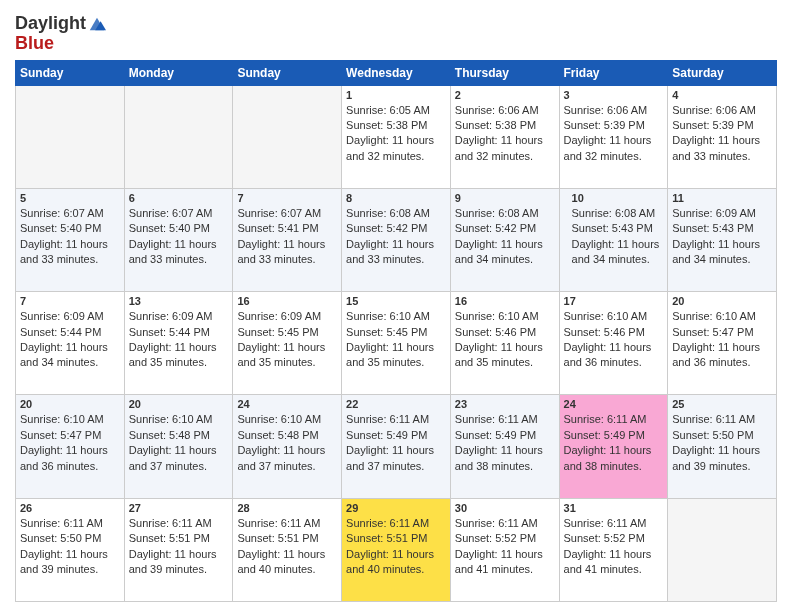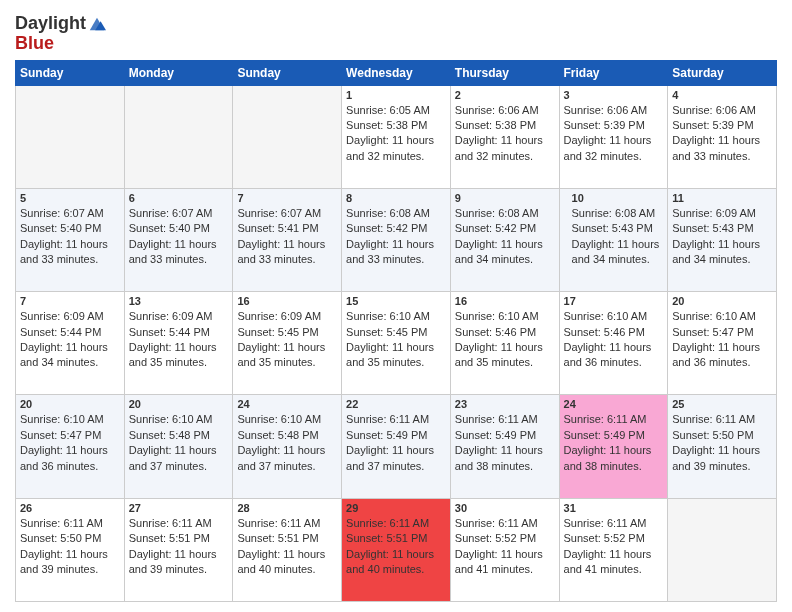--- a/index.html
+++ b/index.html
@@ -338,21 +338,21 @@
 Daylight: 11 hours
 and 39 minutes.</div>
           </td>
           <td style="background: rgb(255, 255, 255);">
             <span class="day-number">28</span>
             <div class="day-info" style="white-space: pre-line;">Sunrise: 6:11 AM
 Sunset: 5:51 PM
 Daylight: 11 hours
 and 40 minutes.</div>
           </td>
-          <td style="background: #ef4444; margin-top: 32px;">
+          <td style="background: #fde047; margin-top: 32px;">
             <span class="day-number">29</span>
             <div class="day-info" style="white-space: pre-line;">Sunrise: 6:11 AM
 Sunset: 5:51 PM
 Daylight: 11 hours
 and 40 minutes.</div>
           </td>
           <td style="background: rgb(255, 255, 255);">
             <span class="day-number">30</span>
             <div class="day-info" style="white-space: pre-line;">Sunrise: 6:11 AM
 Sunset: 5:52 PM

